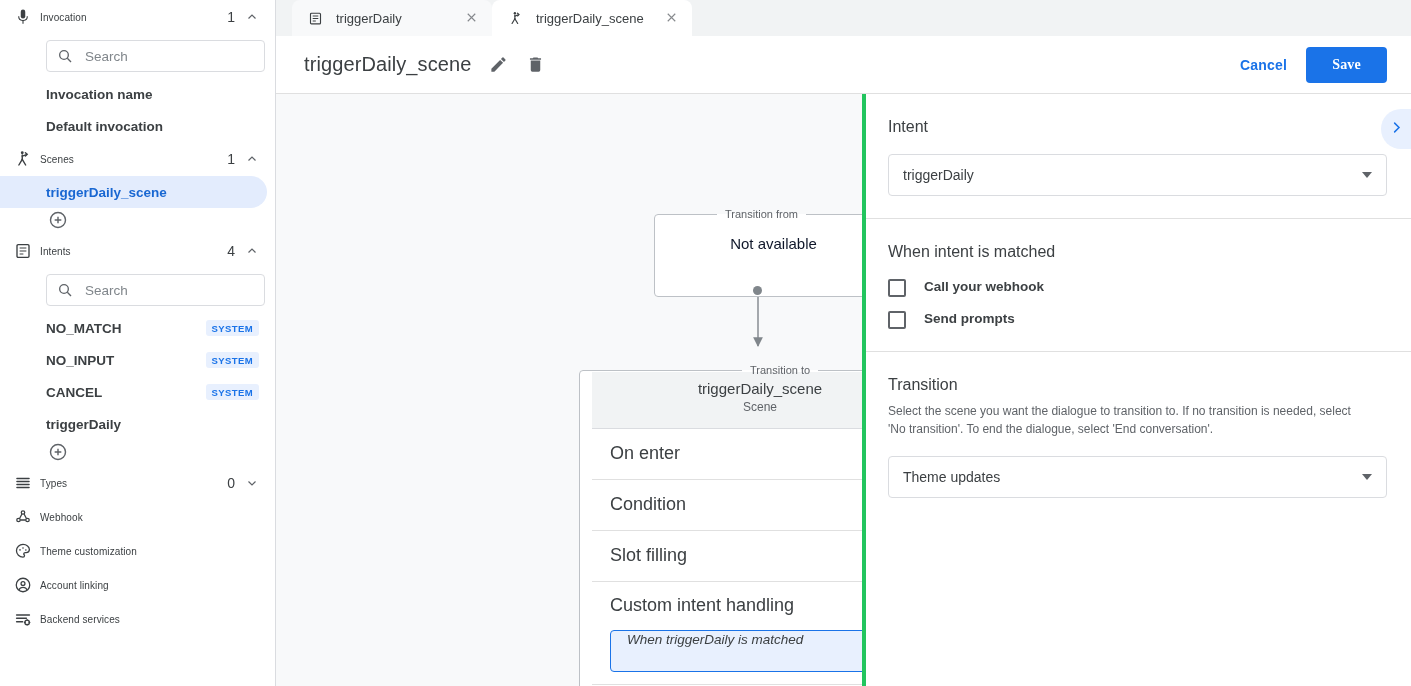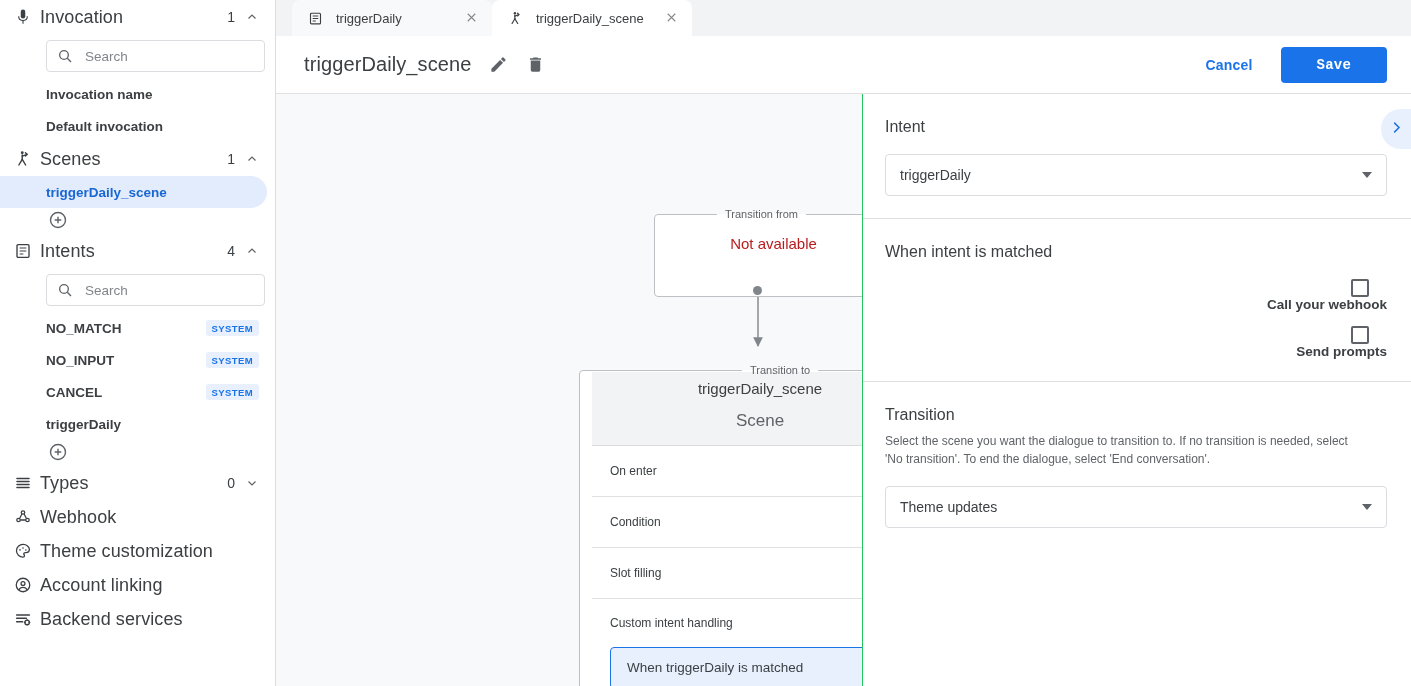--- a/index.html
+++ b/index.html
@@ -23,21 +23,21 @@
     flex: 0 0 276px;
     position: relative;
     overflow: hidden;
   }
   .nav-row {
     display: flex; align-items: center;
     height: 34px; padding: 0 16px 0 14px;
     cursor: pointer;
   }
   .nav-row .ic { width: 26px; flex: 0 0 26px; display:flex; align-items:center; justify-content:flex-start; }
-  .nav-row .lbl { font-size: 18px; color: #3c4043; flex: 1; letter-spacing: .1px; }
+  .nav-row .lbl { font-size: 10px; color: #3c4043; flex: 1; letter-spacing: .1px; }
   .nav-row .cnt { font-size: 14px; color: #3c4043; margin-right: 10px; }
   .nav-row .chev { width: 14px; height: 14px; display:flex; align-items:center; justify-content:center; }
 
   .search-wrap { padding: 6px 10px 6px 46px; }
   .search-box {
     display: flex; align-items: center;
     height: 32px; border: 1px solid #dadce0; border-radius: 4px;
     padding: 0 10px; background: #fff;
   }
   .search-box svg { flex: 0 0 16px; margin-right: 10px; }
@@ -98,23 +98,23 @@
   .header h1 { font-size: 20px; font-weight: normal; color: #3c4043; margin: 0; letter-spacing: .1px; }
   .header .hic { margin-left: 18px; cursor: pointer; display: flex; }
   .header .spacer { flex: 1; }
   .cancel-btn {
     color: #1a73e8; font-size: 14px; font-weight: bold;
     background: none; border: none; padding: 8px 14px; cursor: pointer;
     font-family: "Liberation Sans", sans-serif; letter-spacing: .2px;
   }
   .save-btn {
     background: #1a73e8; color: #fff; font-size: 14px; font-weight: bold;
-    border: none; border-radius: 4px; padding: 0 36px; height: 36px;
-    margin-left: 14px; cursor: pointer;
-    font-family: Liberation Mono, monospace; letter-spacing: .2px;
+    border: none; border-radius: 4px; padding: 0 26px; height: 36px;
+    margin-left: 5px; cursor: pointer;
+    font-family: Liberation Serif, serif; letter-spacing: .2px;
   }
 
   .body-area { flex: 1; display: flex; min-height: 0; position: relative; }
 
   
   .canvas {
     flex: 1; background: #f8f9fa;
     position: relative; overflow: hidden; min-width: 0;
   }
   .node-wrap { position: absolute; }
@@ -124,75 +124,75 @@
     position: relative;
   }
   .fieldset > legend {
     font-size: 11px; color: #5f6368; padding: 0 8px; margin-left: 50px;
   }
   .node-not-avail {
     left: 376px; top: 114px; width: 239px; height: 89px;
   }
   .node-not-avail .inner {
     display:flex; align-items:center; justify-content:center;
-    height: 100%; font-size: 15px; color: #b91c1c;
+    height: 100%; font-size: 15px; color: #0f172a;
     margin-top: -12px;
   }
 
   .scene-card {
     left: 301px; top: 270px; width: 362px;
     background: #fff; border: 1px solid #bdc1c6; border-radius: 4px;
   }
   .scene-card legend { font-size: 11px; color: #5f6368; padding: 0 8px; margin-left: 150px; }
   .scene-head {
     background: #f1f3f4; text-align: center;
     padding: 8px 0 14px 0; margin-top: -10px;
     border-bottom: 1px solid #dadce0;
   }
   .scene-head .nm { font-size: 15px; color: #3c4043; }
-  .scene-head .sub { font-size: 17px; color: #5f6368; margin-top: 14px; }
+  .scene-head .sub { font-size: 12px; color: #5f6368; margin-top: 3px; }
   .crow {
     display: flex; align-items: center;
     height: 51px; padding: 0 18px;
     border-bottom: 1px solid #e0e0e0;
-    font-size: 12px; color: #3c4043;
+    font-size: 18px; color: #3c4043;
   }
   .crow:last-child { border-bottom: none; }
   .crow .ctitle { flex: 1; }
   .chandler { padding: 0 18px 12px 18px; border-bottom: 1px solid #e0e0e0; }
   .handler-chip {
     background: #e8f0fe; border: 1px solid #1a73e8; border-radius: 4px;
-    height: 42px; display: flex; align-items: center;
+    height: 42px; display: flex; 
     padding: 1px 16px; font-size: 13.5px; color: #3c4043;
-    position: relative; cursor: pointer;
+    position: relative; cursor: pointer; font-style: italic;
   }
   .dot { width: 9px; height: 9px; border-radius: 50%; background: #80868b; position: absolute; }
 
   
   .panel {
     width: 549px; flex: 0 0 549px;
-    background: #fff; border-left: 1px solid #22c55e;
+    background: #fff; border-left: 4px solid #22c55e;
     height: 100%; overflow: hidden; position: relative;
   }
   .panel-sec { padding: 24px 24px 22px 22px; border-bottom: 1px solid #e0e0e0; }
   .panel-sec:last-child { border-bottom: none; }
   .panel-sec h2 { font-size: 16px; font-weight: normal; color: #3c4043; margin: 0 0 18px 0; }
   .panel-sec h2.tight { margin-bottom: 8px; }
   .helptext { font-size: 12px; color: #5f6368; line-height: 1.5; margin: 0 20px 18px 0; }
   .select {
     height: 42px; border: 1px solid #dadce0; border-radius: 4px;
     display: flex; align-items: center; padding: 0 14px;
     font-size: 14px; color: #3c4043; cursor: pointer; background: #fff;
   }
   .select .sv { flex: 1; }
   .select .caret {
     width: 0; height: 0; border-left: 5px solid transparent;
     border-right: 5px solid transparent; border-top: 6px solid #5f6368;
   }
-  .ckrow { display: flex; align-items: flex-end; margin-bottom: 14px; cursor: pointer; flex-direction: column; }
+  .ckrow { display: flex; align-items: flex-start; margin-bottom: 14px; cursor: pointer; }
   .ckrow:last-child { margin-bottom: 0; }
   .ckbox {
     width: 18px; height: 18px; border: 2px solid #5f6368;
     border-radius: 2px; margin-right: 18px; flex: 0 0 18px;
   }
   .cklabel { font-size: 13.5px; font-weight: bold; color: #3c4043; }
   .collapse-tab {
     position: absolute; right: 0; top: 15px;
     width: 30px; height: 40px; background: #e8f0fe;
     border-radius: 20px 0 0 20px;

